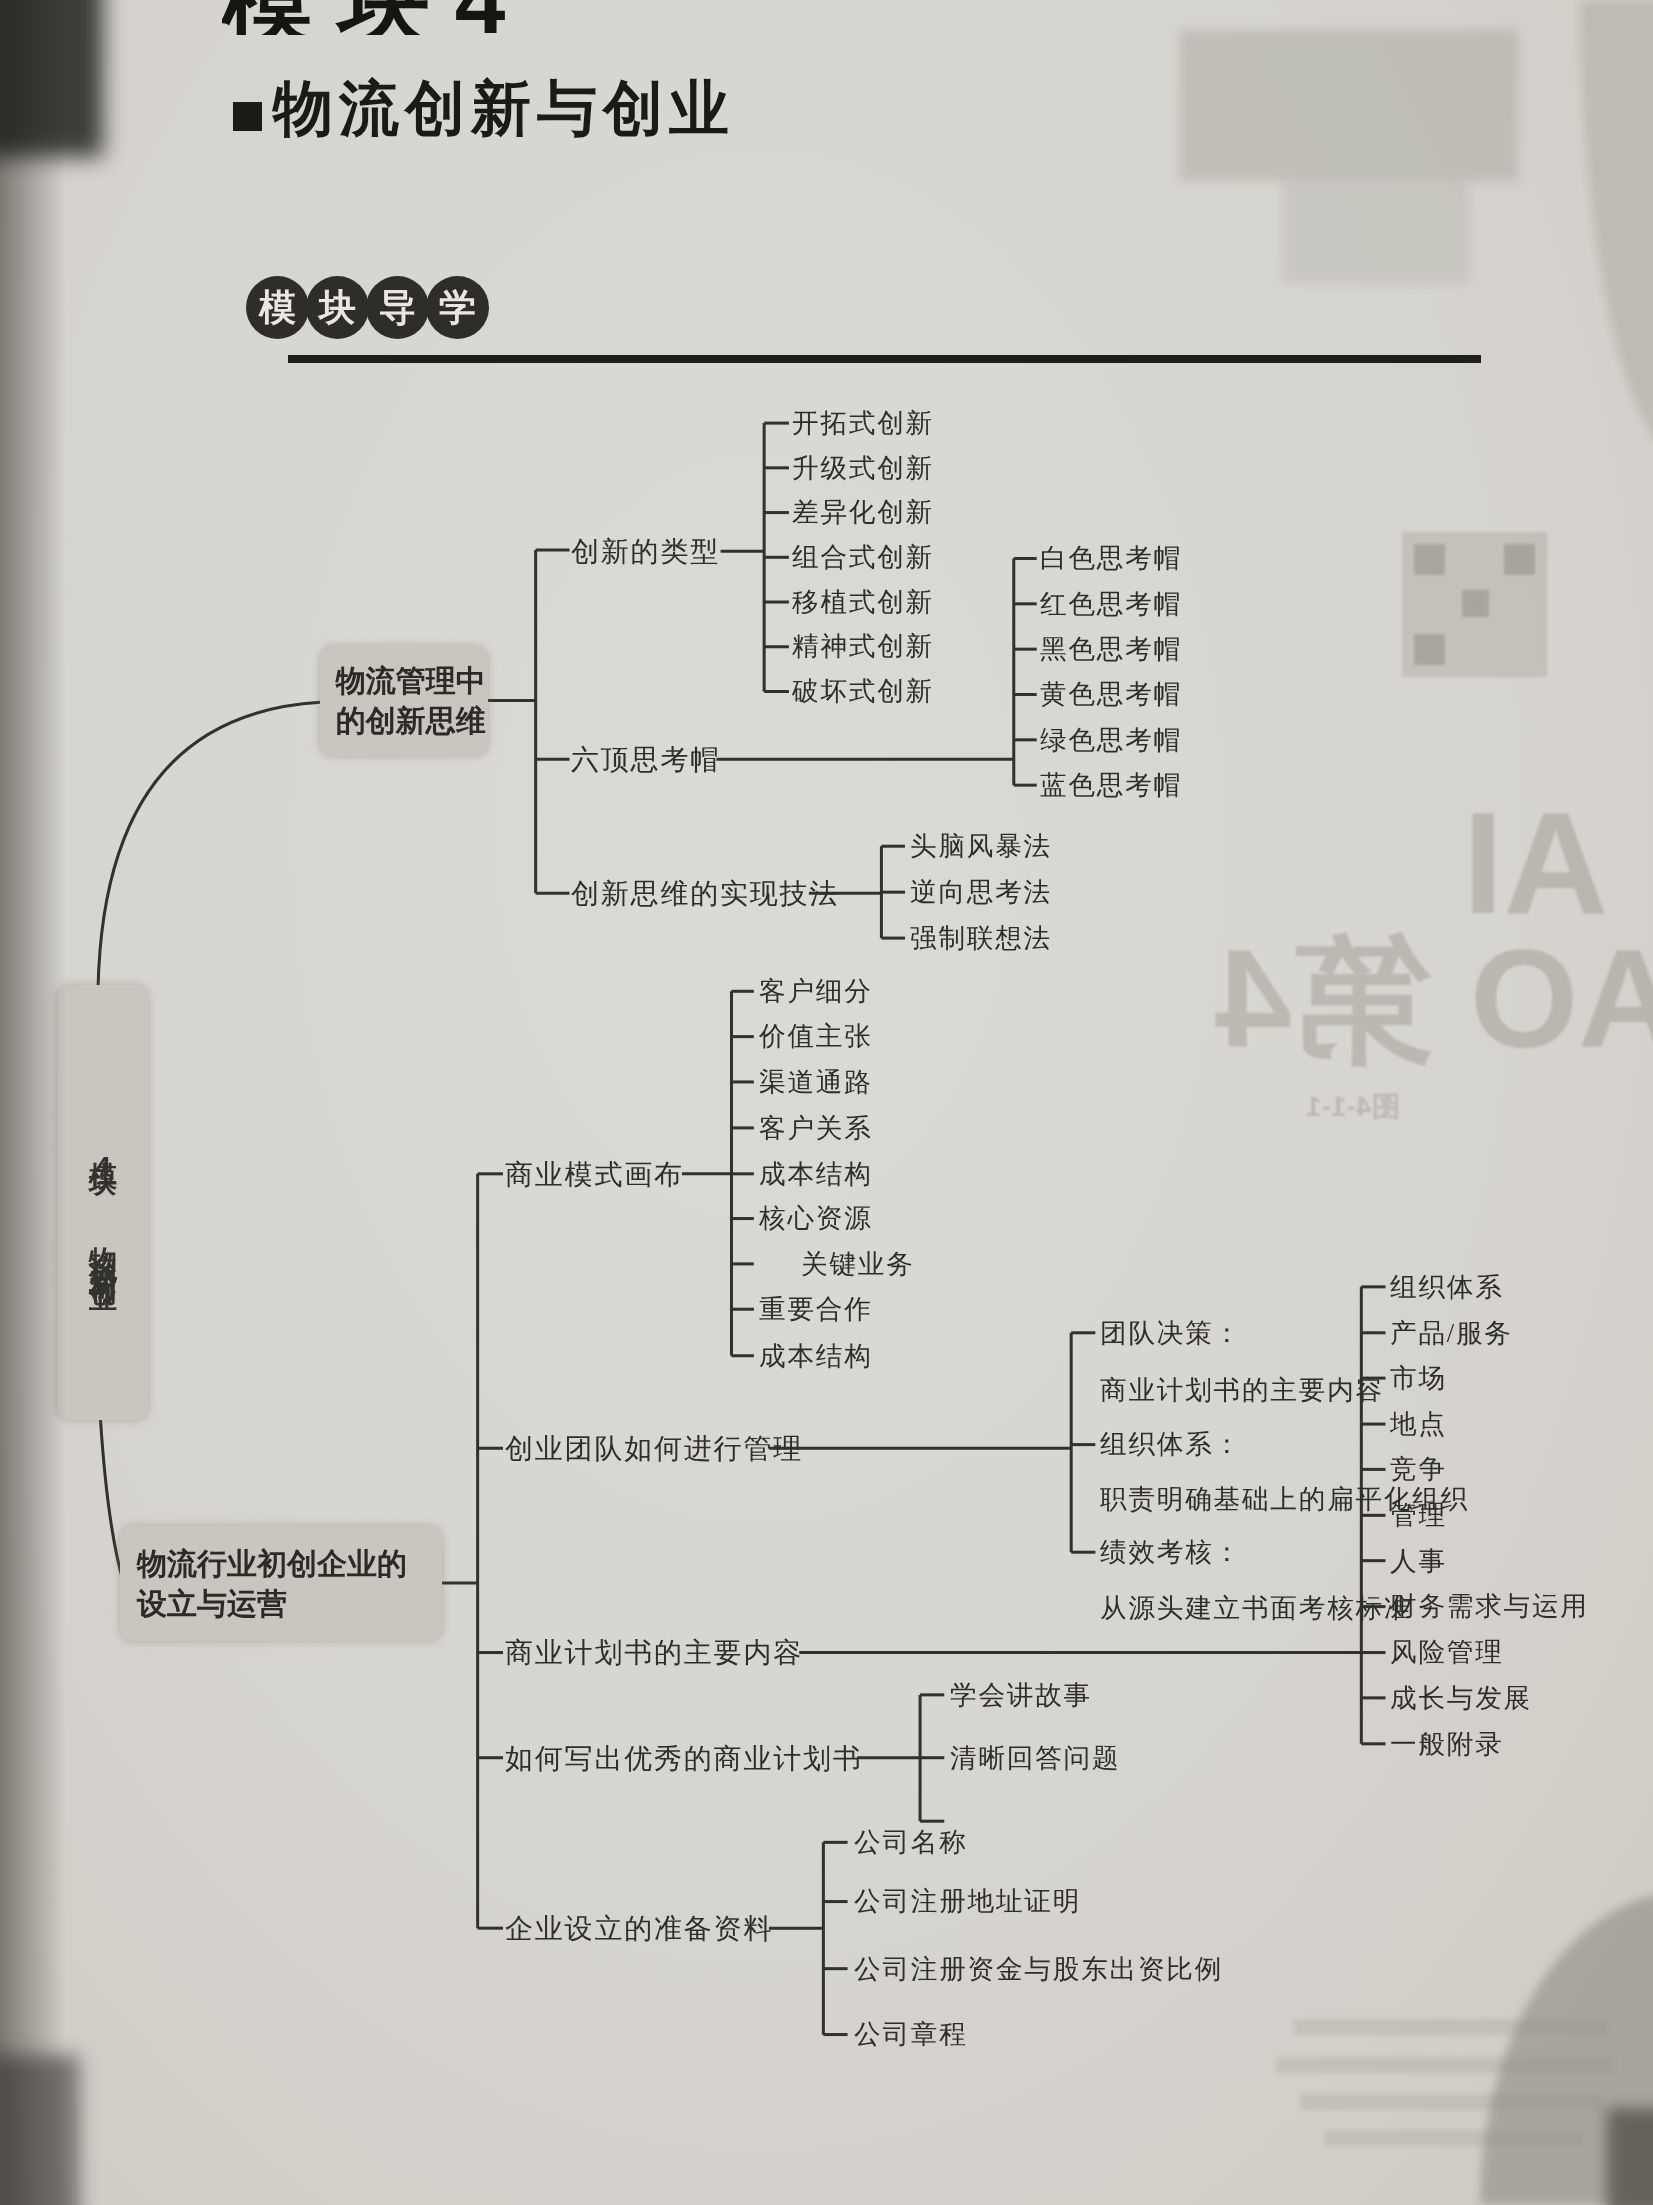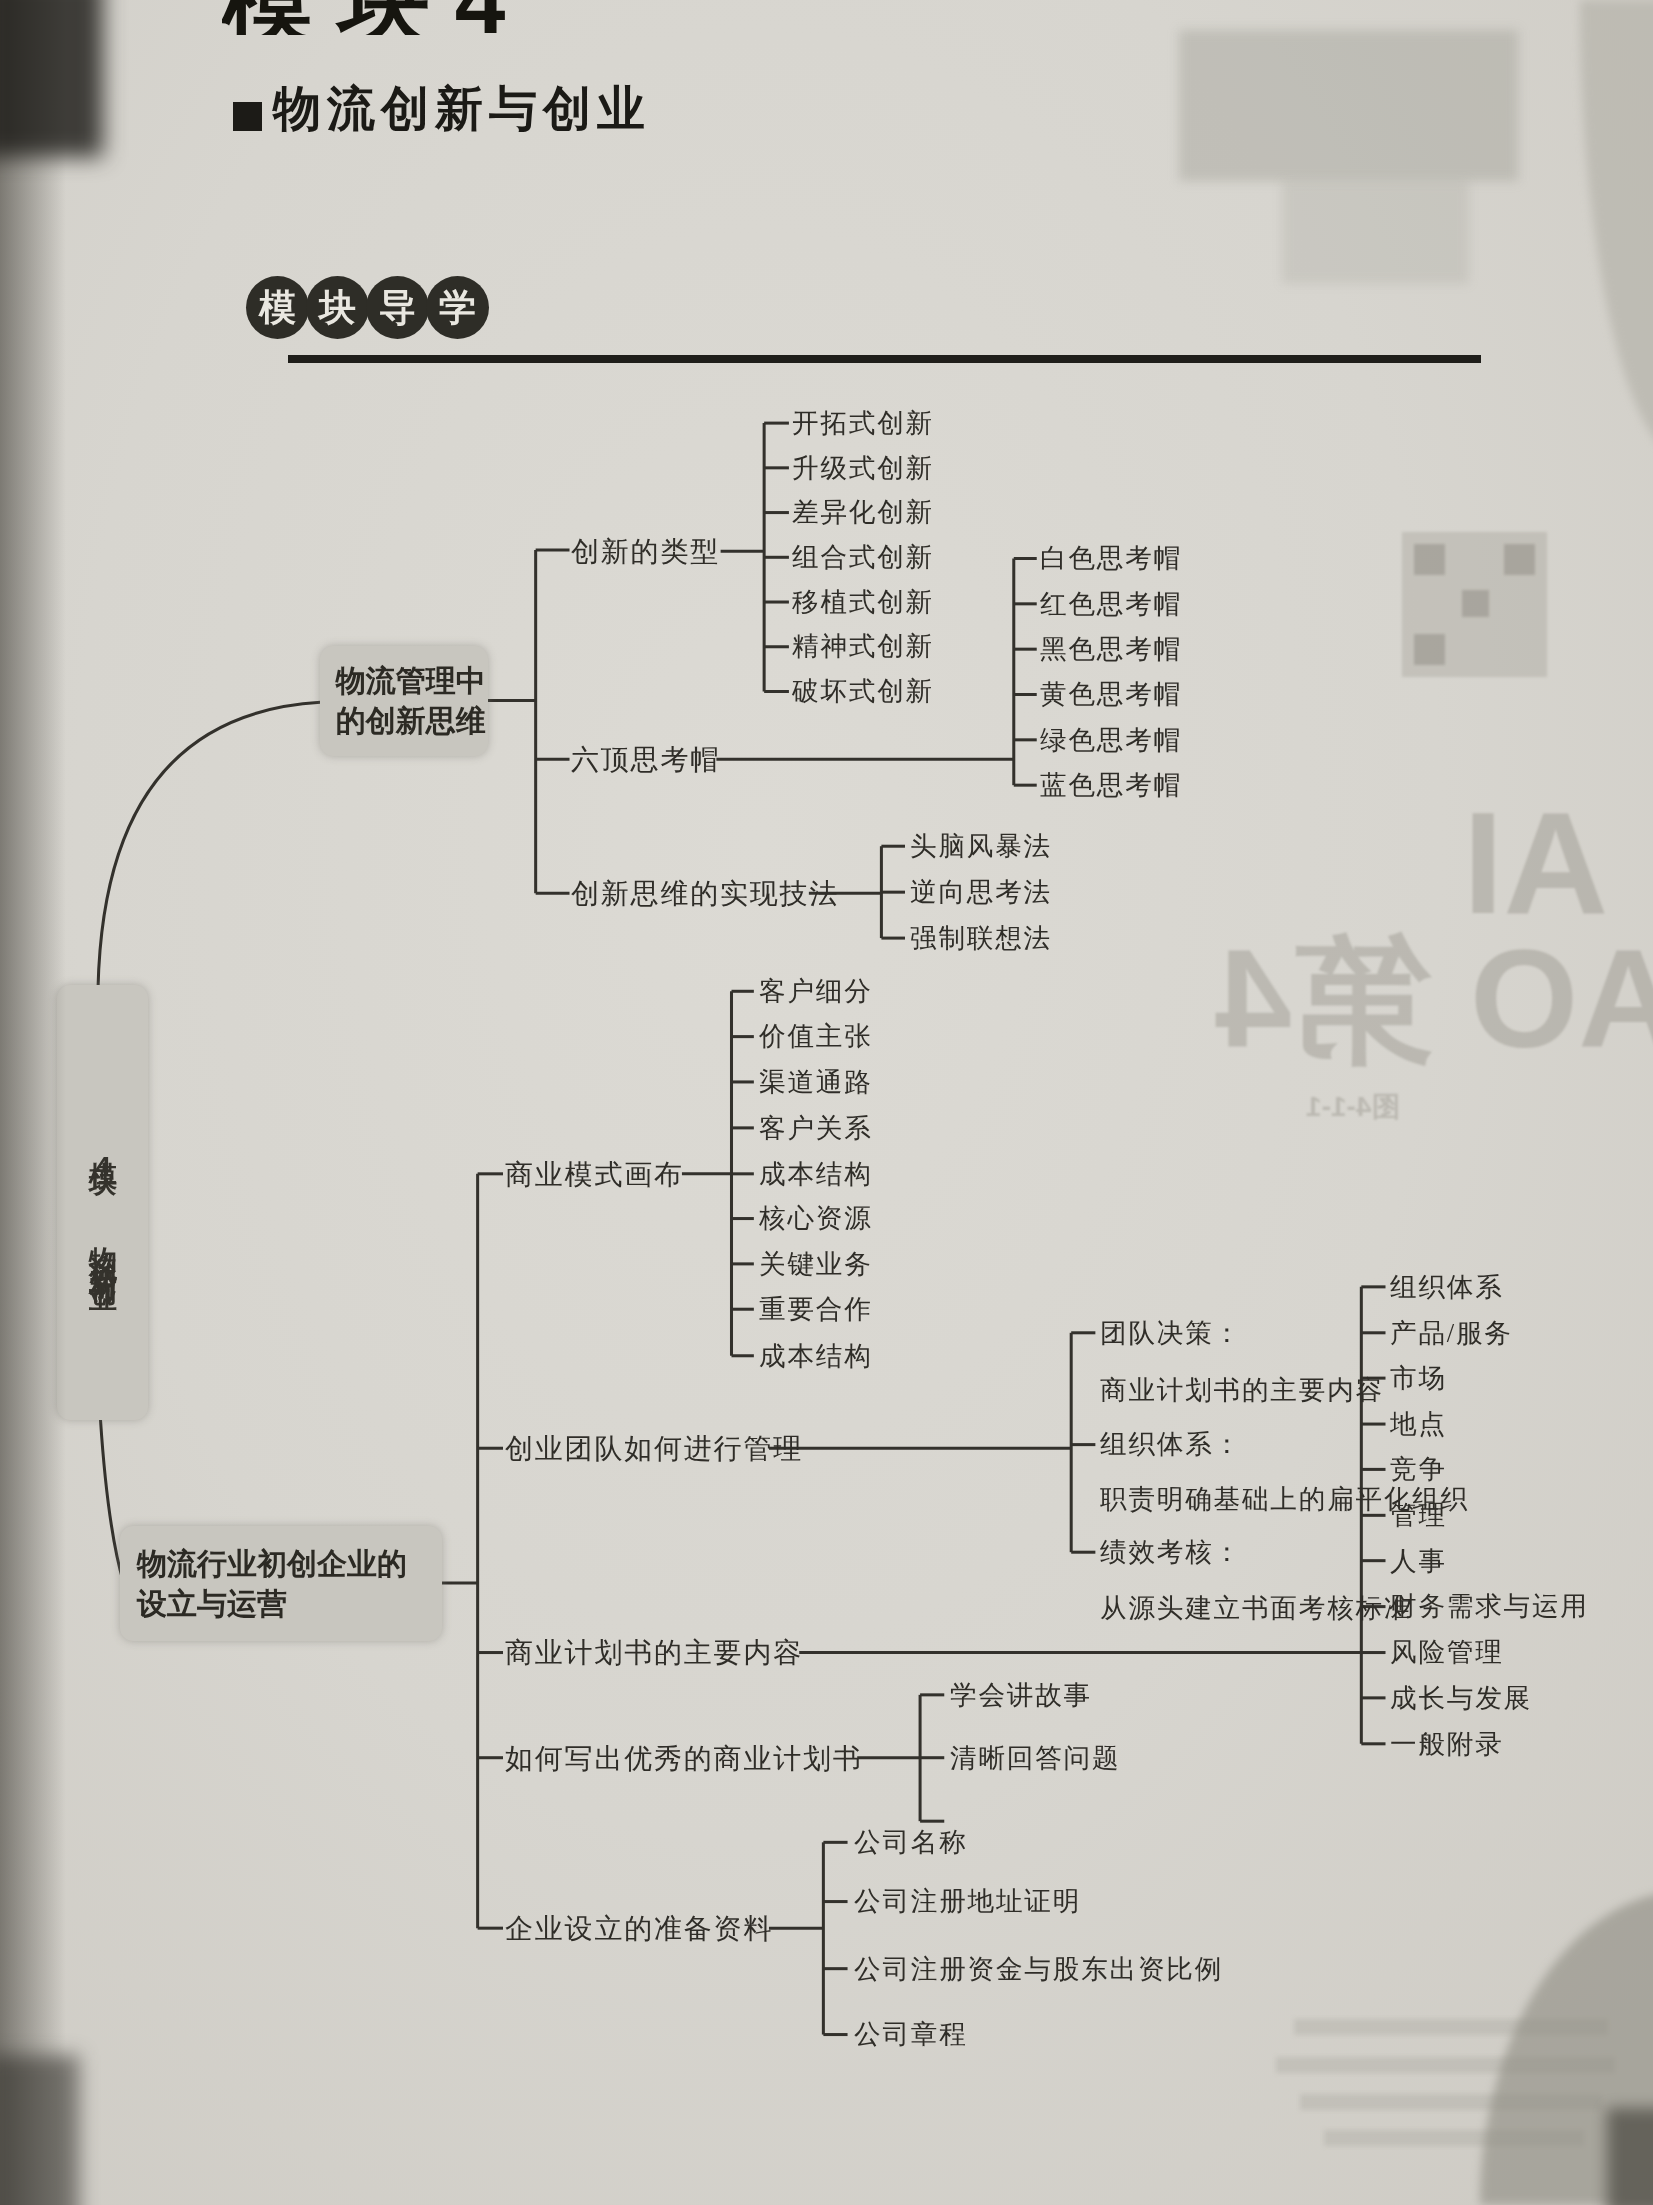--- a/index.html
+++ b/index.html
@@ -24,21 +24,21 @@
   .ghost-qr i{position:absolute;background:rgba(118,116,106,.35);}
   .ghost-text{color:rgba(122,119,109,.30);filter:blur(1.2px);transform:scaleX(-1);
     font-family:"Liberation Sans", sans-serif;font-weight:bold;white-space:nowrap;}
   .ghost-par{background:rgba(128,126,116,.18);filter:blur(2.4px);height:15.7px;}
   
   .cut-title{left:222px;top:0;width:387px;height:35px;overflow:hidden;}
   .cut-title span{position:absolute;left:0;top:-59px;font-family:"Liberation Sans",sans-serif;
     font-weight:900;font-size:91px;letter-spacing:25.4px;color:#16150f;}
   .title-bullet{left:233px;top:102px;width:29px;height:29px;background:#1c1b17;}
   .page-title{left:273px;top:63px;height:91px;line-height:91px;
-    font-family:"Liberation Sans",sans-serif;font-weight:900;font-size:48px;
+    font-family:"Liberation Sans",sans-serif;font-weight:900;font-size:60px;
     letter-spacing:6px;color:#1b1a16;}
   .badge{left:246px;top:276px;height:63px;display:flex;}
   .badge .c{width:63px;height:63px;border-radius:50%;background:#2e2d27;margin-right:-3px;
     color:#e9e7e0;font-family:"Liberation Sans",sans-serif;font-weight:bold;font-size:37px;
     display:flex;align-items:center;justify-content:center;}
   .badge-rule{left:288px;top:355px;width:1193px;height:7.9px;background:#1f1e1a;}
   
   svg.lines{left:0;top:0;}
   .gbox{background:#c8c6bf;border-radius:13.3px;box-shadow:0 0 8.5px rgba(120,118,110,.45);}
   .root-box{left:57px;top:985px;width:91px;height:435px;display:flex;align-items:center;justify-content:center;}
@@ -189,21 +189,21 @@
   <div class="abs leaf" style="left:910px;top:873px">逆向思考法</div>
   <div class="abs leaf" style="left:910px;top:919px">强制联想法</div>
 
   <div class="abs node" style="left:505px;top:1155px">商业模式画布</div>
   <div class="abs leaf" style="left:759px;top:972px">客户细分</div>
   <div class="abs leaf" style="left:759px;top:1017px">价值主张</div>
   <div class="abs leaf" style="left:759px;top:1063px">渠道通路</div>
   <div class="abs leaf" style="left:759px;top:1109px">客户关系</div>
   <div class="abs leaf" style="left:759px;top:1155px">成本结构</div>
   <div class="abs leaf" style="left:759px;top:1199px">核心资源</div>
-  <div class="abs leaf" style="left:759px;top:1245px">关键业务</div>
+  <div class="abs leaf" style="left:801px;top:1245px">关键业务</div>
   <div class="abs leaf" style="left:759px;top:1290px">重要合作</div>
   <div class="abs leaf" style="left:759px;top:1337px">成本结构</div>
 
   <div class="abs node" style="left:505px;top:1429px">创业团队如何进行管理</div>
   <div class="abs leaf" style="left:1100px;top:1314px">团队决策：</div>
   <div class="abs leaf" style="left:1100px;top:1371px">商业计划书的主要内容</div>
   <div class="abs leaf" style="left:1100px;top:1425px">组织体系：</div>
   <div class="abs leaf" style="left:1100px;top:1480px">职责明确基础上的扁平化组织</div>
   <div class="abs leaf" style="left:1100px;top:1533px">绩效考核：</div>
   <div class="abs leaf" style="left:1100px;top:1589px">从源头建立书面考核标准</div>

